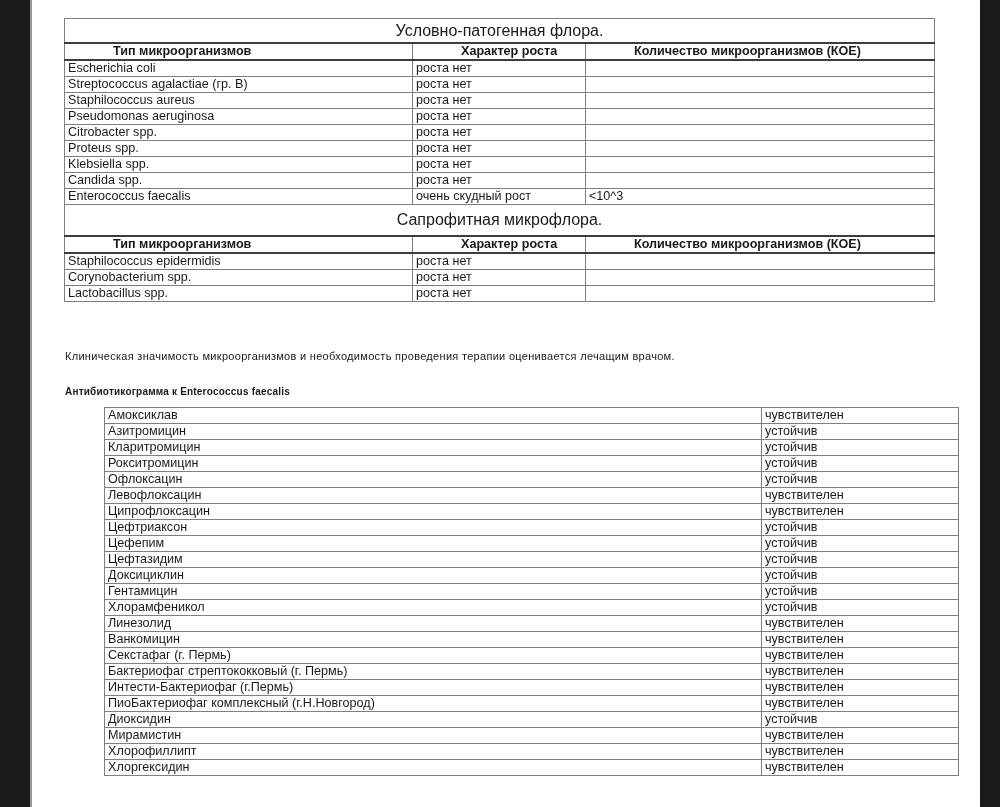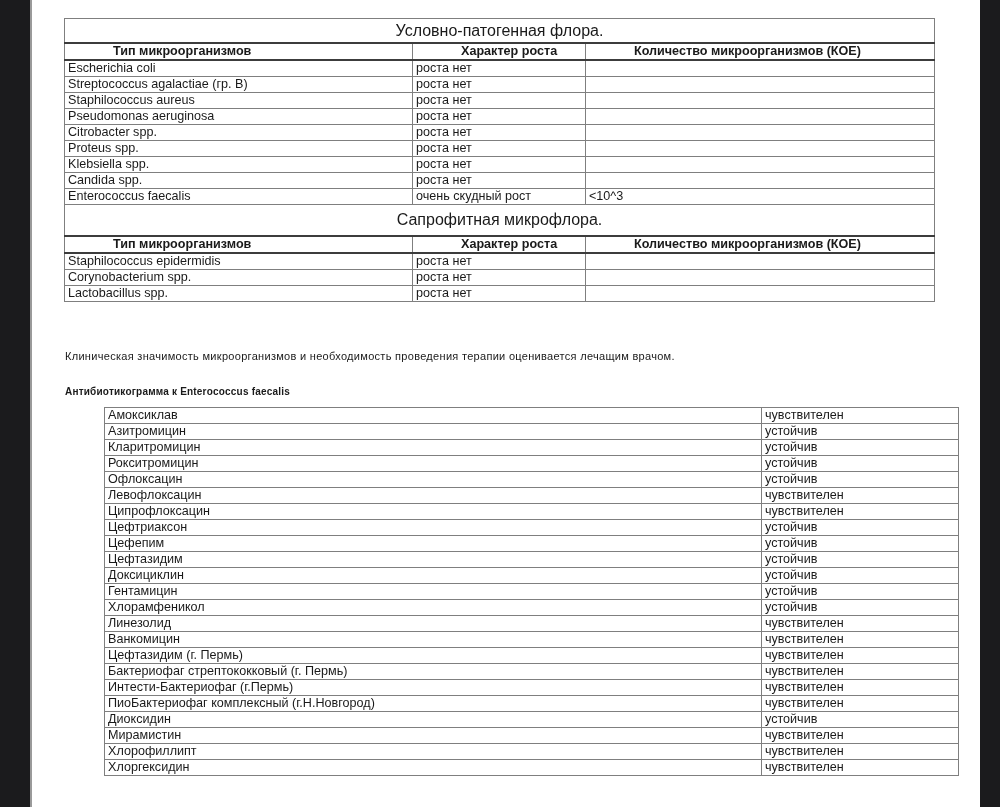--- a/index.html
+++ b/index.html
@@ -218,21 +218,21 @@
         </tr>
         <tr>
           <td>Линезолид</td>
           <td>чувствителен</td>
         </tr>
         <tr>
           <td>Ванкомицин</td>
           <td>чувствителен</td>
         </tr>
         <tr>
-          <td>Цефтазидим (г. Пермь)</td>
+          <td>Секстафаг (г. Пермь)</td>
           <td>чувствителен</td>
         </tr>
         <tr>
           <td>Бактериофаг стрептококковый (г. Пермь)</td>
           <td>чувствителен</td>
         </tr>
         <tr>
           <td>Интести-Бактериофаг (г.Пермь)</td>
           <td>чувствителен</td>
         </tr>

